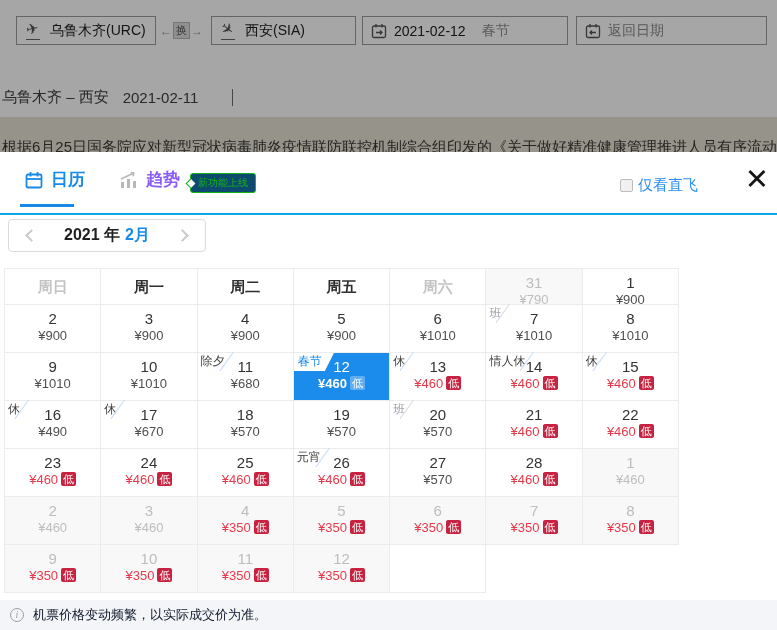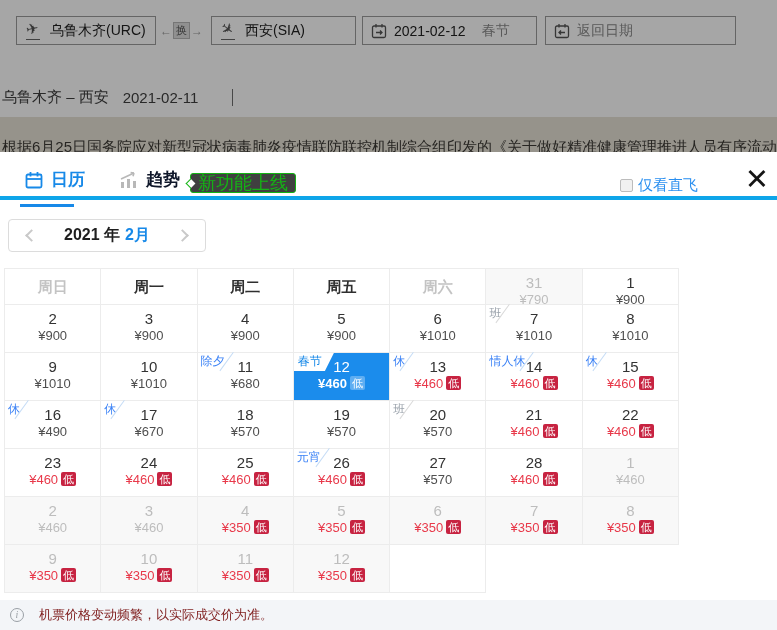--- a/index.html
+++ b/index.html
@@ -6,21 +6,21 @@
   html,body { width:777px; height:630px; overflow:hidden; }
   body { font-family:"Liberation Sans","DejaVu Sans",sans-serif; background:#fff; position:relative; }
 
   
   .page-top { position:absolute; top:0; left:0; width:777px; height:152px; background:#fff; z-index:1; }
   .search-row { position:absolute; top:16px; left:16px; display:flex; align-items:center; }
   .field { height:29px; border:1px solid #9b9b9b; background:#fff; display:flex; align-items:center; padding:0 8px; font-size:14px; color:#222; }
   .field .ftext { margin-left:7px; }
   .f-from { width:140px; }
   .f-to { width:145px; }
-  .f-dep { width:175px; margin-left:6px; }
+  .f-dep { width:206px; margin-left:6px; }
   .f-ret { width:191px; margin-left:8px; }
   .note-gray { color:#8a8a8a; margin-left:16px; }
   .plane { font-size:15px; color:#555; position:relative; display:inline-block; line-height:14px; }
   .plane.takeoff { transform:rotate(-12deg); }
   .plane.landing { transform:rotate(38deg); }
   .plane-wrap { position:relative; width:18px; height:20px; }
   .plane-wrap::after { content:''; position:absolute; left:1px; bottom:1px; width:14px; height:1px; background:#666; }
   .plane-wrap .plane { position:absolute; top:1px; left:1px; }
   .swap { display:flex; align-items:center; margin:0 8px 0 4px; color:#9a9a9a; font-size:12px; }
   .swap-box { border:1px solid #b5b5b5; background:#dedede; color:#555; font-size:11px; line-height:13px; padding:1px 2px; margin:0 1px; }
@@ -29,29 +29,29 @@
   .route-line .rdate { margin-left:14px; }
   .route-div { width:1px; height:17px; background:#6f6f6f; margin-left:34px; }
   .notice-band { position:absolute; top:117px; left:0; width:777px; height:35px; background:#e7e2d6; }
   .notice-text { position:absolute; top:21px; left:2px; width:775px; font-size:15px; color:#3c3a35; white-space:nowrap; overflow:hidden; }
 
   
   .overlay { position:absolute; top:0; left:0; width:777px; height:152px; background:rgba(0,0,0,0.35); z-index:2; }
 
   
   .modal { position:absolute; top:152px; left:0; width:777px; height:478px; background:#fff; z-index:3; }
-  .tabbar { position:relative; height:48px; border-bottom:4px solid #0ea5e9; }
+  .tabbar { position:relative; height:63px; border-bottom:2px solid #0ea5e9; }
   .tab { position:absolute; top:16px; display:flex; align-items:center; cursor:pointer; }
   .tab-cal { left:25px; }
   .tab-trend { left:119px; }
   .tab .tlabel { font-size:17px; font-weight:bold; margin-left:8px; }
   .tab-cal .tlabel { color:#1789e8; }
-  .tab-trend .tlabel { color:#0f172a; }
+  .tab-trend .tlabel { color:#8b5cf6; }
   .tab-underline { position:absolute; left:20px; top:52px; width:54px; height:3px; background:#1789e8; }
-  .new-badge { position:absolute; left:190px; top:21px; border:1px solid #14b414; color:#14b414; font-size:18px; line-height:14px; padding:2px 7px; border-radius:3px; background:#404040; }
+  .new-badge { position:absolute; left:190px; top:21px; border:1px solid #14b414; color:#14b414; font-size:10px; line-height:14px; padding:2px 7px; border-radius:3px; background:#0c4a6e; }
   .new-badge::before { content:''; position:absolute; left:-4px; top:6px; width:6px; height:6px; background:#fff; border-left:1px solid #14b414; border-bottom:1px solid #14b414; transform:rotate(45deg); }
   .direct-group { position:absolute; right:79px; top:24px; display:flex; align-items:center; }
   .checkbox { width:13px; height:13px; border:1px solid #bcbcbc; background:#f1f1f1; border-radius:2px; }
   .direct-label { font-size:15px; color:#2a8ff0; margin-left:5px;font-family:Liberation Mono, monospace; }
   .close-x { position:absolute; right:4px; top:10px; width:32px; height:34px; font-size:29px; font-weight:200; color:#141414; text-align:center; line-height:34px; cursor:pointer; }
 
   .month-nav { position:absolute; top:67px; left:8px; width:198px; height:33px; border:1px solid #dcdcdc; border-radius:4px; display:flex; align-items:center; justify-content:space-between; padding:8px 18px; }
   .chev { width:9px; height:9px; border-left:2px solid #c9c9c9; border-bottom:2px solid #c9c9c9; }
   .chev.prev { transform:rotate(45deg); }
   .chev.next { transform:rotate(-135deg); }
@@ -65,31 +65,31 @@
   .cell .day { font-size:15px; font-weight:normal; color:#333; line-height:18px; }
   .cell .price { font-size:13px; color:#4f4f4f; margin-top:0; line-height:16px; }
   .cell.other { background:#f8f8f8; }
   .cell.other .day, .cell.other .price { color:#bdbdbd; }
   .price.low .pv { color:#e8394a; }
   .chip { display:inline-block; background:#c72341; color:#fff; font-size:11px; line-height:14px; padding:0 2px; border-radius:2px; margin-left:3px; vertical-align:1px; }
   .cell.selected { background:#1b8cec; }
   .cell.selected .day { color:#fff; }
   .cell.selected .price .pv { color:#fff; font-weight:bold; }
   .cell.selected .chip { background:rgba(255,255,255,0.3); }
-  .corner { position:absolute; top:0; left:0; font-size:12px; line-height:15px; padding:1px 2px 0 3px; color:#3b82f6; white-space:nowrap; z-index:1; }
+  .corner { position:absolute; top:0; left:0; font-size:12px; line-height:15px; padding:1px 2px 0 3px; color:#404040; white-space:nowrap; z-index:1; }
   .corner::after { content:''; position:absolute; top:-1px; right:-7px; width:1px; height:23px; background:#c5dcf6; transform:rotate(36deg); transform-origin:0 0; }
   .corner.work { color:#9aa2ab; }
   .corner.work::after { background:#d9d9d9; }
   .corner.sel { background:#fff; color:#1789e8; padding:1px 12px 2px 4px; clip-path:polygon(0 0,100% 0,calc(100% - 9px) 100%,0 100%); }
   .corner.sel::after { display:none; }
   .cell.empty { cursor:default; }
 
   .modal-footer { position:absolute; bottom:0; left:0; width:777px; height:30px; background:#f3f5f8; display:flex; align-items:center; }
   .info-ic { width:14px; height:14px; border:1px solid #9aa0a6; border-radius:50%; color:#9aa0a6; font-size:10px; font-family:"Liberation Serif","DejaVu Serif",serif; font-style:italic; line-height:12px; text-align:center; margin-left:10px; }
-  .footer-text { font-size:13px; color:#7f1d1d; margin-left:15px; }
+  .footer-text { font-size:13px; color:#0f172a; margin-left:9px; }
 </style>
 </head>
 <body>
 
 <div class="page-top">
   <div class="search-row">
     <div class="field f-from">
       <span class="plane-wrap">
           <span class="plane takeoff">✈</span>
         </span>

